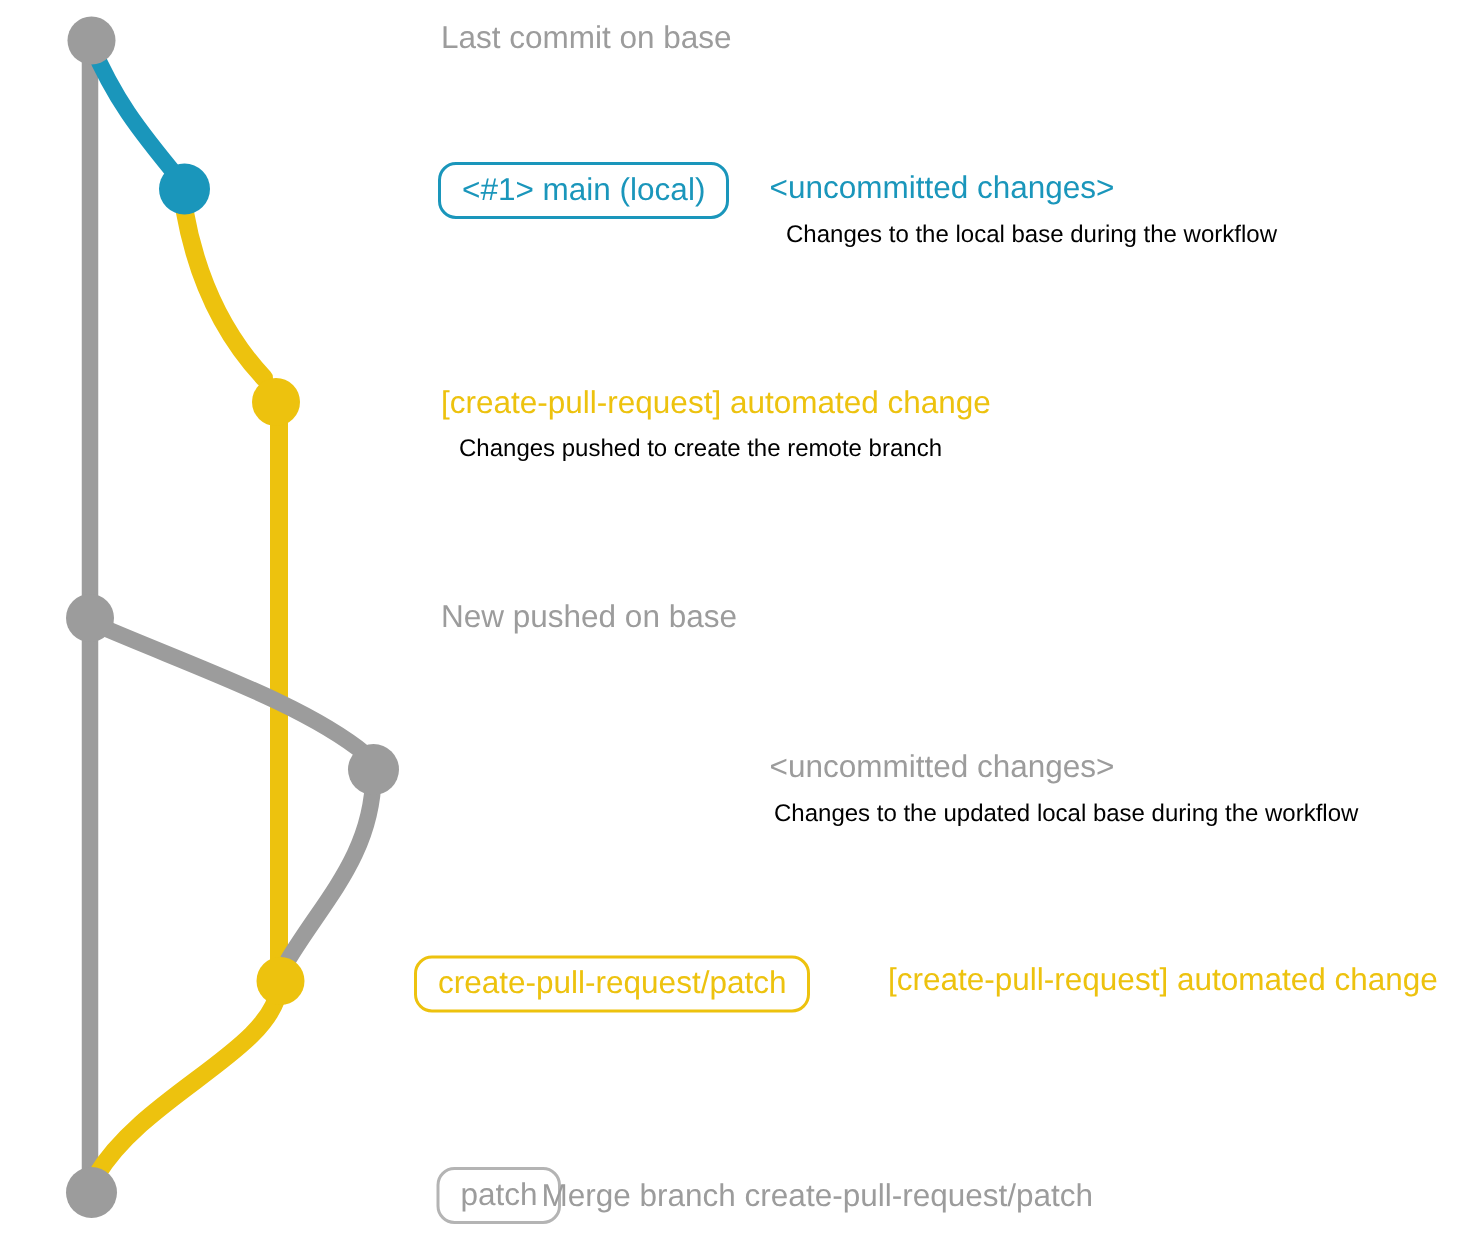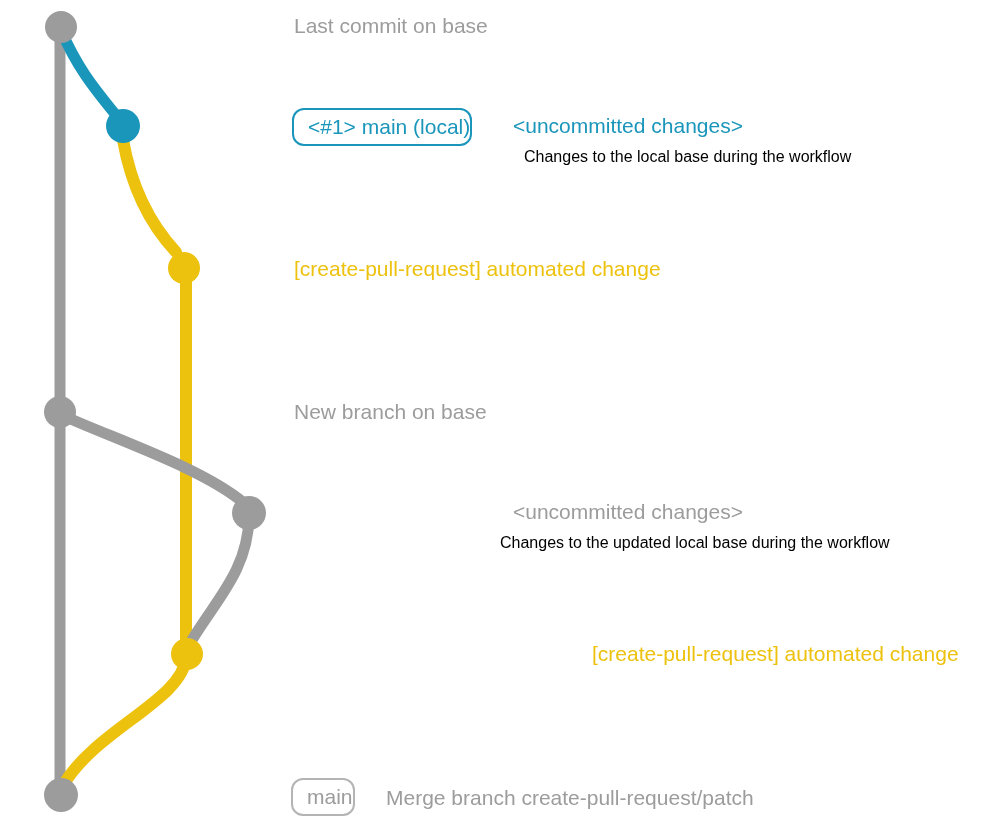--- a/index.html
+++ b/index.html
@@ -18,21 +18,21 @@
   .sans{font-family:"Liberation Sans",sans-serif;font-size:21px;line-height:24px;}
   .serif{font-family:Liberation Sans, sans-serif;font-size:16px;line-height:22px;color:var(--ink);}
   .gray-text{color:var(--gray);}
   .teal-text{color:var(--teal);}
   .yellow-text{color:var(--yellow);}
 
   .badge{
     display:inline-block;
     border:2px solid;
     border-radius:12px;
-    padding:5px 0 5px 14px;
+    padding:5px 14px 5px 14px;
     font-size:21px;
     line-height:24px;
   }
   .badge-teal{border-color:var(--teal);color:var(--teal);}
   .badge-gray{border-color:var(--badge-border);color:var(--gray);}
   .badge-yellow{border-color:var(--yellow);color:var(--yellow);}
 
   .stroke-gray{stroke:var(--gray);}
   .stroke-teal{stroke:var(--teal);}
   .stroke-yellow{stroke:var(--yellow);}
@@ -70,24 +70,26 @@
     <circle cx="25" cy="795" r="17" class="fill-gray"></circle>
   </svg>
 
   <div class="abs sans gray-text" style="left:258px;top:14px;">Last commit on base</div>
 
   <div class="abs badge badge-teal" style="left:256px;top:108px;">&lt;#1&gt; main (local)</div>
   <div class="abs sans teal-text" style="left:477px;top:114px;">&lt;uncommitted changes&gt;</div>
   <div class="abs serif" style="left:488px;top:146px;">Changes to the local base during the workflow</div>
 
   <div class="abs sans yellow-text" style="left:258px;top:257px;">[create-pull-request] automated change</div>
+  <div class="abs serif" style="left:270px;top:289px;">Changes pushed to create the remote branch</div>
 
-  <div class="abs sans gray-text" style="left:258px;top:400px;">New branch on base</div>
+  <div class="abs sans gray-text" style="left:258px;top:400px;">New pushed on base</div>
 
   <div class="abs sans gray-text" style="left:477px;top:500px;">&lt;uncommitted changes&gt;</div>
-  <div class="abs serif" style="left:464px;top:532px;">Changes to the updated local base during the workflow</div>
+  <div class="abs serif" style="left:480px;top:532px;">Changes to the updated local base during the workflow</div>
 
+  <div class="abs badge badge-yellow" style="left:240px;top:637px;">create-pull-request/patch</div>
   <div class="abs sans yellow-text" style="left:556px;top:642px;">[create-pull-request] automated change</div>
 
-  <div class="abs badge badge-gray" style="left:255px;top:778px;">main</div>
-  <div class="abs sans gray-text" style="left:350px;top:786px;">Merge branch create-pull-request/patch</div>
+  <div class="abs badge badge-gray" style="left:255px;top:778px;">patch</div>
+  <div class="abs sans gray-text" style="left:325px;top:786px;">Merge branch create-pull-request/patch</div>
 
 </div>
 
 </body></html>

